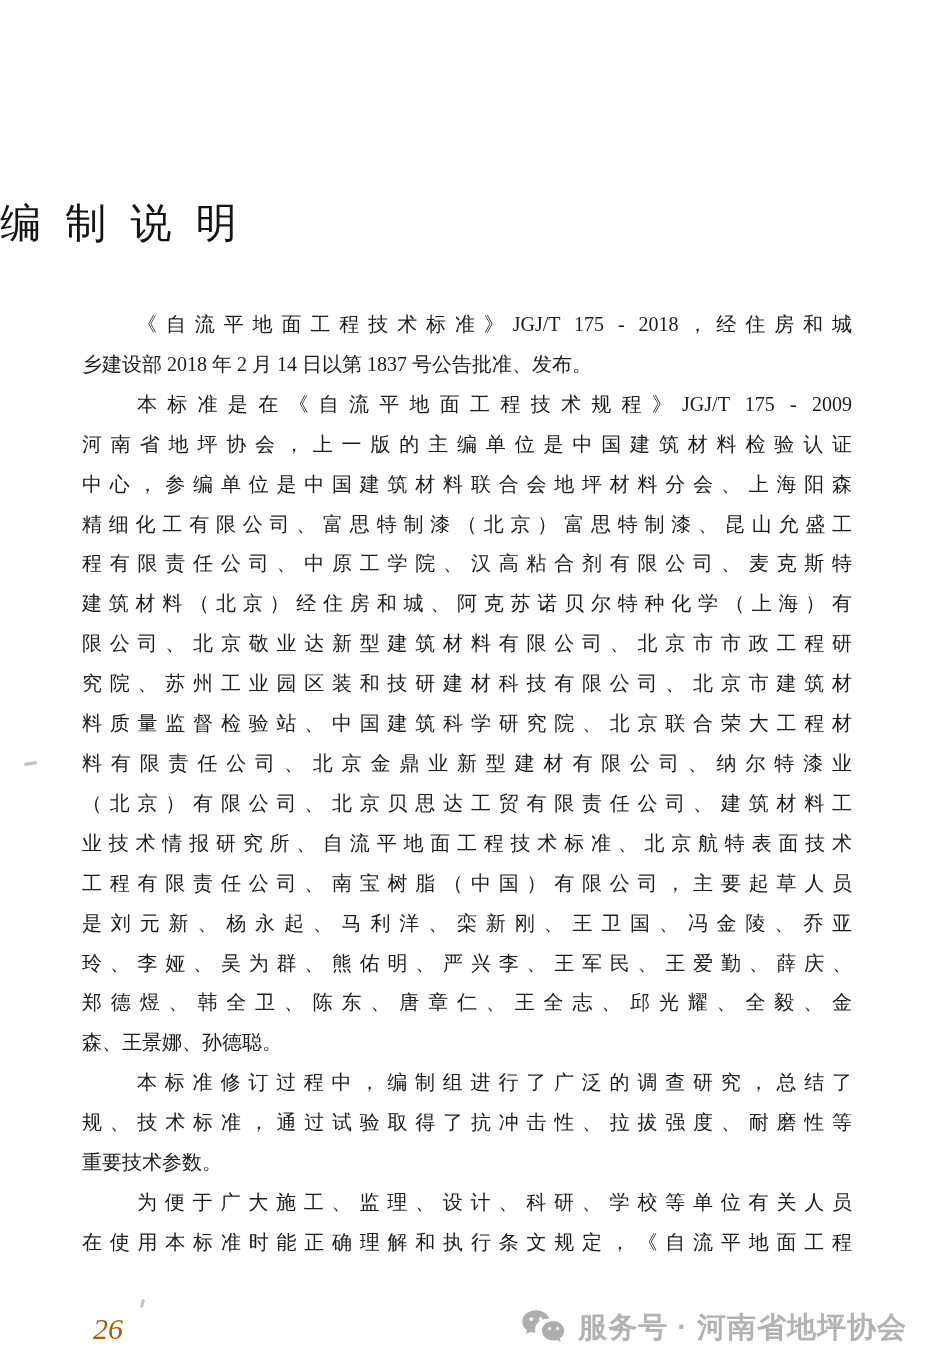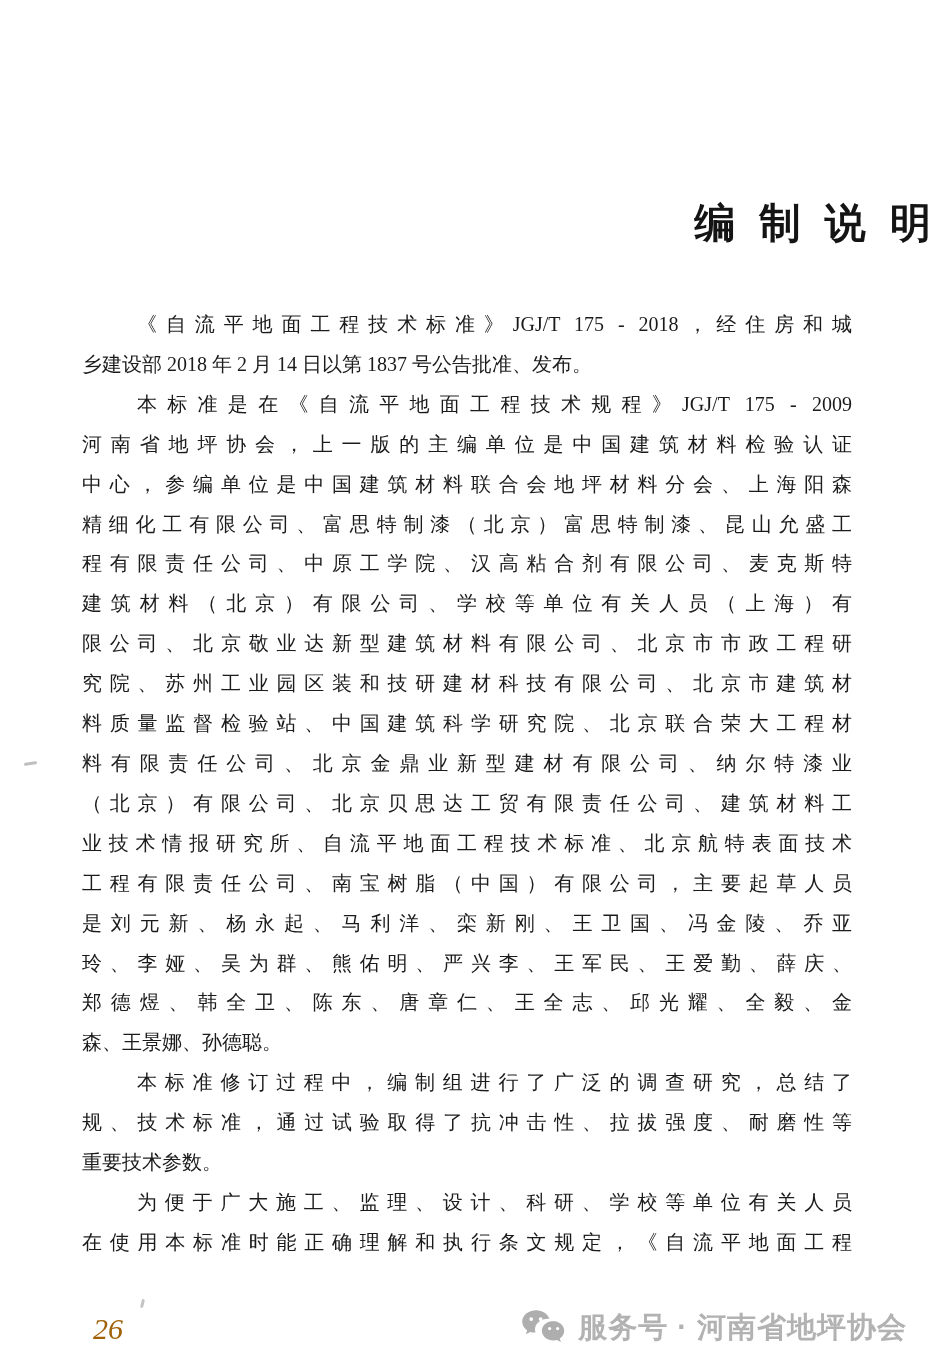--- a/index.html
+++ b/index.html
@@ -7,22 +7,22 @@
     width:933px;height:1365px;
     background:#ffffff;
     position:relative;
     overflow:hidden;
     font-family:"Liberation Serif","DejaVu Serif",serif;
     color:#1b1b1b;
   }
   .page{position:absolute;inset:0;background:#ffffff;}
   .doc-title{
     position:absolute;top:196px;left:0;width:100%;
-    text-align:right;
-    font-size:41px;font-weight:bold;
+    text-align:left;
+    font-size:41px;font-weight:normal;
     letter-spacing:2px;word-spacing:10px;
     color:#141414;
   }
   .doc-body{
     position:absolute;left:82px;top:305px;width:770px;
     font-size:20px;line-height:39.9px;
     color:#1b1b1b;
   }
   .line{
     text-align:justify;
@@ -58,21 +58,21 @@
   <div class="doc-title">编 制 说 明</div>
 
   <div class="doc-body">
     <div class="line ind">《自流平地面工程技术标准》JGJ/T 175 - 2018，经住房和城</div>
     <div class="line end">乡建设部 2018 年 2 月 14 日以第 1837 号公告批准、发布。</div>
     <div class="line ind">本标准是在《自流平地面工程技术规程》JGJ/T 175 - 2009</div>
     <div class="line">河南省地坪协会，上一版的主编单位是中国建筑材料检验认证</div>
     <div class="line">中心，参编单位是中国建筑材料联合会地坪材料分会、上海阳森</div>
     <div class="line">精细化工有限公司、富思特制漆（北京）富思特制漆、昆山允盛工</div>
     <div class="line">程有限责任公司、中原工学院、汉高粘合剂有限公司、麦克斯特</div>
-    <div class="line">建筑材料（北京）有限公司、学校等单位有关人员（上海）有</div>
+    <div class="line">建筑材料（北京）经住房和城、阿克苏诺贝尔特种化学（上海）有</div>
     <div class="line">限公司、北京敬业达新型建筑材料有限公司、北京市市政工程研</div>
     <div class="line">究院、苏州工业园区装和技研建材科技有限公司、北京市建筑材</div>
     <div class="line">料质量监督检验站、中国建筑科学研究院、北京联合荣大工程材</div>
     <div class="line">料有限责任公司、北京金鼎业新型建材有限公司、纳尔特漆业</div>
     <div class="line">（北京）有限公司、北京贝思达工贸有限责任公司、建筑材料工</div>
     <div class="line">业技术情报研究所、自流平地面工程技术标准、北京航特表面技术</div>
     <div class="line">工程有限责任公司、南宝树脂（中国）有限公司，主要起草人员</div>
     <div class="line">是刘元新、杨永起、马利洋、栾新刚、王卫国、冯金陵、乔亚</div>
     <div class="line">玲、李娅、吴为群、熊佑明、严兴李、王军民、王爱勤、薛庆、</div>
     <div class="line">郑德煜、韩全卫、陈东、唐章仁、王全志、邱光耀、全毅、金</div>

